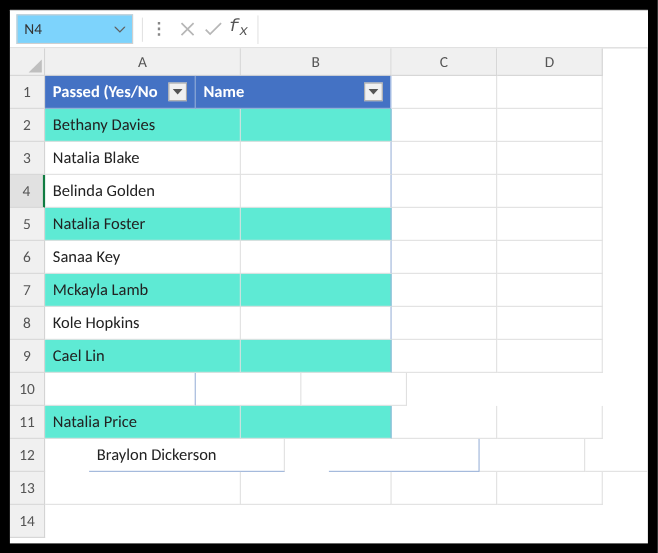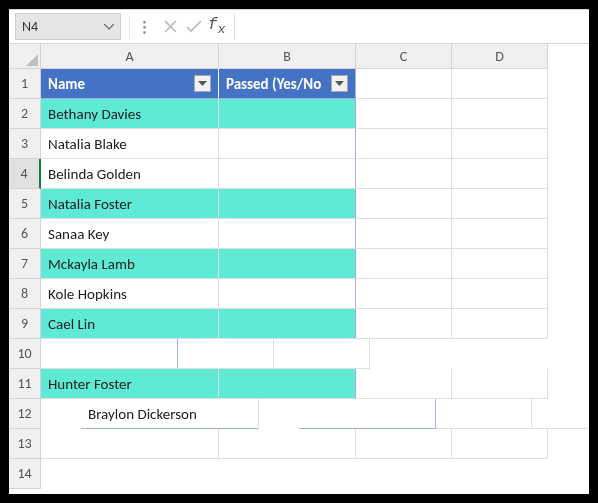--- a/index.html
+++ b/index.html
@@ -26,21 +26,21 @@
       background: #fff;
     }
     .name-box {
       width: 106px;
       height: 27px;
       margin: 3px 0 3px 6px;
       border: 1px solid #cfcfcf;
       display: flex;
       align-items: center;
       padding: 0 6px;
-      background: #e5e5e5;
+      background: #7dd3fc;
     }
     .name-box-text {
       flex: 1;
       font-size: 14px;
       color: #333;
     }
     .name-box-arrow {
       color: #666;
       font-size: 10px;
     }
@@ -237,36 +237,36 @@
     <div class="main-grid">
       <div class="col-headers">
         <div class="col-h colA">A</div>
         <div class="col-h colB">B</div>
         <div class="col-h colC">C</div>
         <div class="col-h colD">D</div>
       </div>
 
       <div class="grid-body">
         <div class="grid-row">
+          <div class="cell hdr-cell colB table-edge-right">
+            <span>Passed (Yes/No</span>
+            <span class="filter-btn">
+              <svg width="9" height="6" viewBox="0 0 9 6">
+                  <path d="M0 0 L4.5 5 L9 0 Z" fill="#555"></path>
+                </svg>
+            </span>
+          </div>
           <div class="cell hdr-cell colA">
             <span>Name</span>
             <span class="filter-btn">
               <svg width="9" height="6" viewBox="0 0 9 6">
                   <path d="M0 0 L4.5 5 L9 0 Z" fill="#555"></path>
                 </svg>
             </span>
           </div>
-          <div class="cell hdr-cell colB table-edge-right">
-            <span>Passed (Yes/No</span>
-            <span class="filter-btn">
-              <svg width="9" height="6" viewBox="0 0 9 6">
-                  <path d="M0 0 L4.5 5 L9 0 Z" fill="#555"></path>
-                </svg>
-            </span>
-          </div>
           <div class="cell colC"></div>
           <div class="cell colD"></div>
         </div>
 
         <div class="grid-row">
           <div class="cell stripe colA">Bethany Davies</div>
           <div class="cell stripe colB table-edge-right"></div>
           <div class="cell colC"></div>
           <div class="cell colD"></div>
         </div>
@@ -311,21 +311,21 @@
           <div class="cell stripe colB table-edge-right"></div>
           <div class="cell colC"></div>
           <div class="cell colD"></div>
         </div>
         <div class="grid-row">
           <div class="cell colB table-edge-right"></div>
           <div class="cell colC"></div>
           <div class="cell colD"></div>
         </div>
         <div class="grid-row">
-          <div class="cell stripe colA">Hunter Foster</div>
+          <div class="cell stripe colA">Natalia Price</div>
           <div class="cell stripe colB table-edge-right"></div>
           <div class="cell colC"></div>
           <div class="cell colD"></div>
         </div>
         <div class="grid-row">
           <div class="cell colA table-edge-bottom">Braylon Dickerson</div>
           <div class="cell colB table-edge-right table-edge-bottom"></div>
           <div class="cell colC"></div>
           <div class="cell colD"></div>
         </div>

